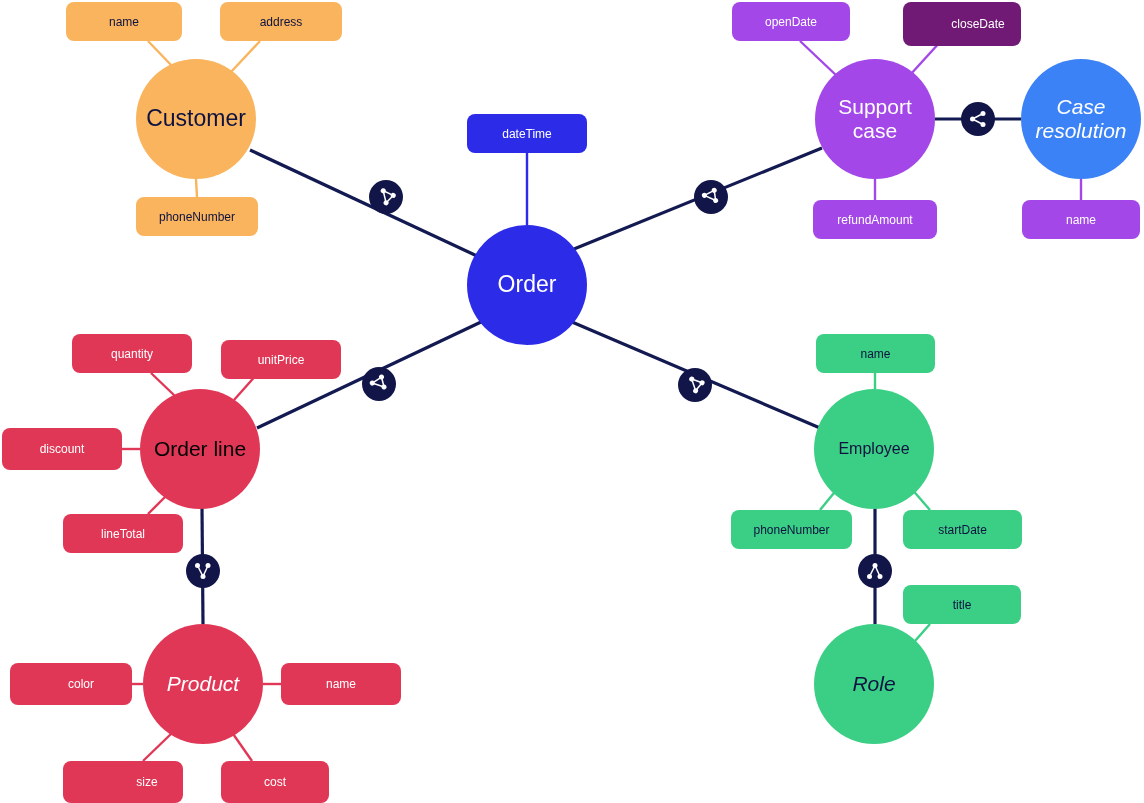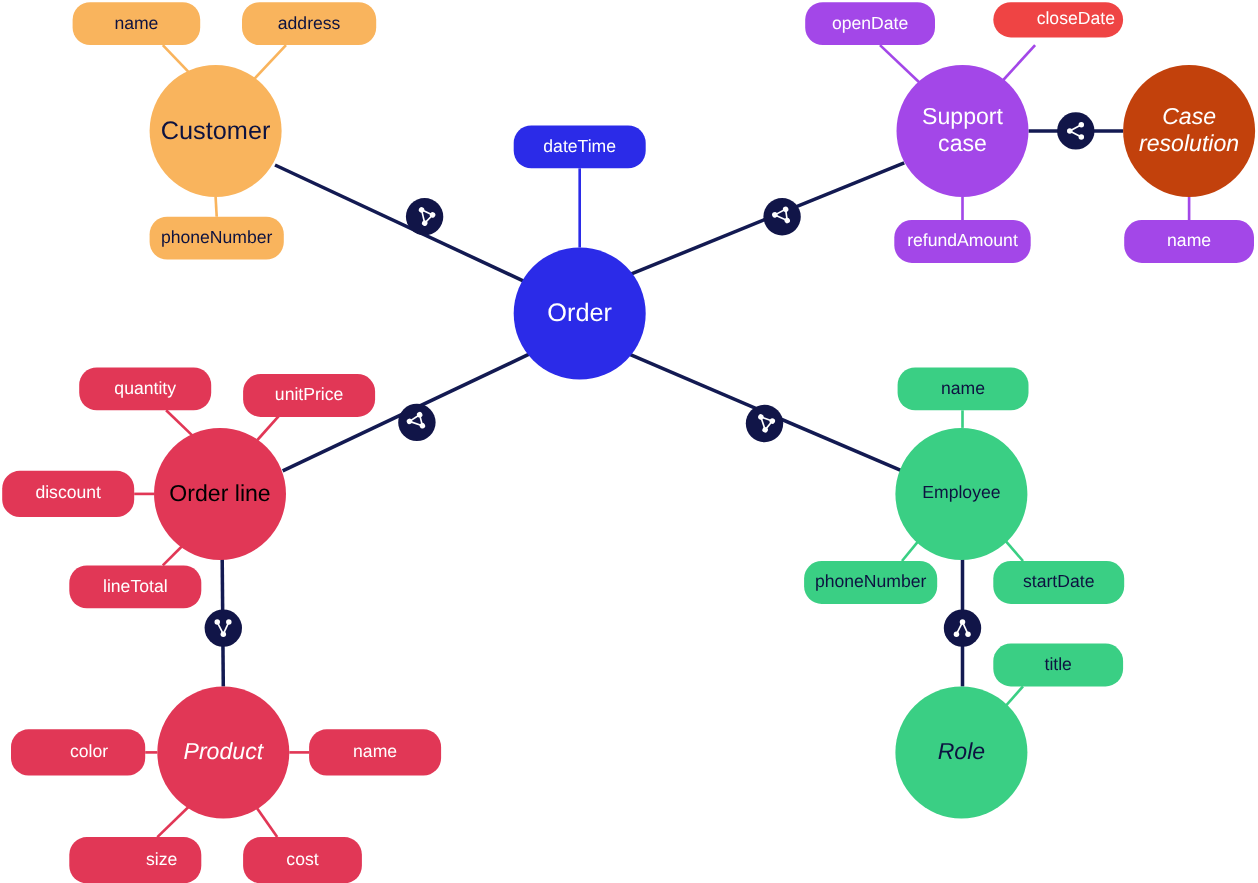--- a/index.html
+++ b/index.html
@@ -5,22 +5,22 @@
   html,body{margin:0;padding:0;background:#ffffff;}
   body{width:1144px;height:803px;font-family:"Liberation Sans",sans-serif;}
   #stage{position:relative;width:1144px;height:803px;overflow:hidden;background:#fff;}
   #edges{position:absolute;left:0;top:0;width:1144px;height:803px;}
 
   .node{position:absolute;border-radius:50%;display:flex;align-items:center;justify-content:center;
         text-align:center;line-height:1.12;box-sizing:border-box;}
   .node .label{display:block;padding:0 6px;}
   .node.italic .label{font-style:italic;}
 
-  .attr{position:absolute;border-radius:16px;display:flex;align-items:center;justify-content:center;
-        box-sizing:border-box;font-size:16px;text-align:center;}
+  .attr{position:absolute;border-radius:8px;display:flex;align-items:center;justify-content:center;
+        box-sizing:border-box;font-size:12px;text-align:center;}
 
   .badge{position:absolute;width:34px;height:34px;border-radius:50%;background:#111548;
          display:flex;align-items:center;justify-content:center;box-sizing:border-box;}
   .badge svg{display:block;}
 </style>
 </head>
 <body>
 
 <div id="stage">
   <svg id="edges" viewBox="0 0 1144 803" xmlns="http://www.w3.org/2000/svg">
@@ -59,21 +59,21 @@
   <div id="nodes">
       <div class="node" style="left: 136px; top: 59px; width: 120px; height: 120px; background: rgb(249, 180, 93); color: rgb(13, 18, 64); font-size: 23px;">
         <span class="label">Customer</span>
       </div>
       <div class="node" style="left: 467px; top: 225px; width: 120px; height: 120px; background: rgb(43, 43, 232); color: rgb(255, 255, 255); font-size: 23px;">
         <span class="label">Order</span>
       </div>
       <div class="node" style="left: 815px; top: 59px; width: 120px; height: 120px; background: rgb(163, 71, 232); color: rgb(255, 255, 255); font-size: 21px; text-align: center;">
         <span class="label">Support case</span>
       </div>
-      <div class="node italic" style="left: 1021px; top: 59px; width: 120px; height: 120px; background: #c2410c; color: rgb(255, 255, 255); font-size: 21px;">
+      <div class="node italic" style="left: 1021px; top: 59px; width: 120px; height: 120px; background: #3b82f6; color: rgb(255, 255, 255); font-size: 21px;">
         <span class="label">Case resolution</span>
       </div>
       <div class="node" style="left: 140px; top: 389px; width: 120px; height: 120px; background: rgb(225, 55, 86); color: #000000; font-size: 21px;">
         <span class="label">Order line</span>
       </div>
       <div class="node italic" style="left: 143px; top: 624px; width: 120px; height: 120px; background: rgb(225, 55, 86); color: rgb(255, 255, 255); font-size: 21px;">
         <span class="label">Product</span>
       </div>
       <div class="node" style="left: 814px; top: 389px; width: 120px; height: 120px; background: rgb(58, 207, 132); color: rgb(13, 18, 64); font-size: 16px;">
         <span class="label">Employee</span>
@@ -91,21 +91,21 @@
       </div>
       <div class="attr" style="left: 136px; top: 197px; width: 122px; height: 39px; background: rgb(249, 180, 93); color: rgb(13, 18, 64);">
         <span>phoneNumber</span>
       </div>
       <div class="attr" style="left: 467px; top: 114px; width: 120px; height: 39px; background: rgb(43, 43, 232); color: rgb(255, 255, 255);">
         <span>dateTime</span>
       </div>
       <div class="attr" style="left: 732px; top: 2px; width: 118px; height: 39px; background: rgb(163, 71, 232); color: rgb(255, 255, 255);">
         <span>openDate</span>
       </div>
-      <div class="attr" style="left: 903px; top: 2px; width: 118px; height: 32px; background: #ef4444; color: rgb(255, 255, 255); padding-left: 32px;">
+      <div class="attr" style="left: 903px; top: 2px; width: 118px; height: 44px; background: #701a75; color: rgb(255, 255, 255); padding-left: 32px;">
         <span>closeDate</span>
       </div>
       <div class="attr" style="left: 813px; top: 200px; width: 124px; height: 39px; background: rgb(163, 71, 232); color: rgb(255, 255, 255);">
         <span>refundAmount</span>
       </div>
       <div class="attr" style="left: 1022px; top: 200px; width: 118px; height: 39px; background: rgb(163, 71, 232); color: rgb(255, 255, 255);">
         <span>name</span>
       </div>
       <div class="attr" style="left: 72px; top: 334px; width: 120px; height: 39px; background: rgb(225, 55, 86); color: rgb(255, 255, 255);">
         <span>quantity</span>

